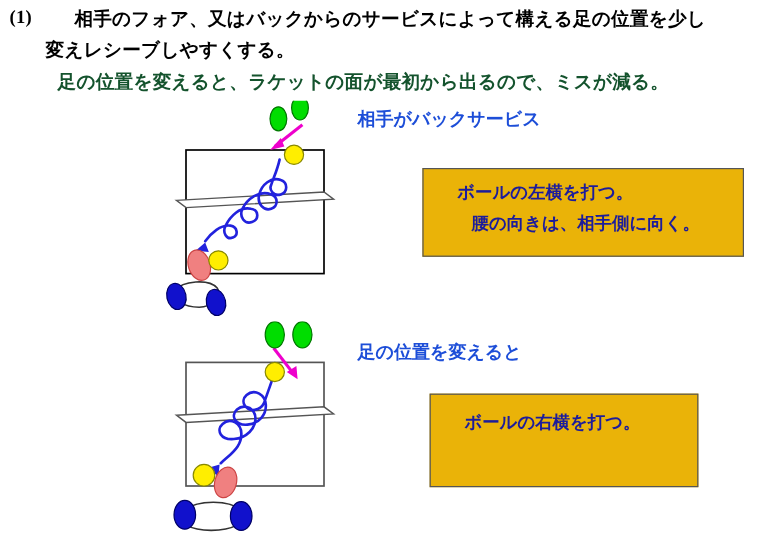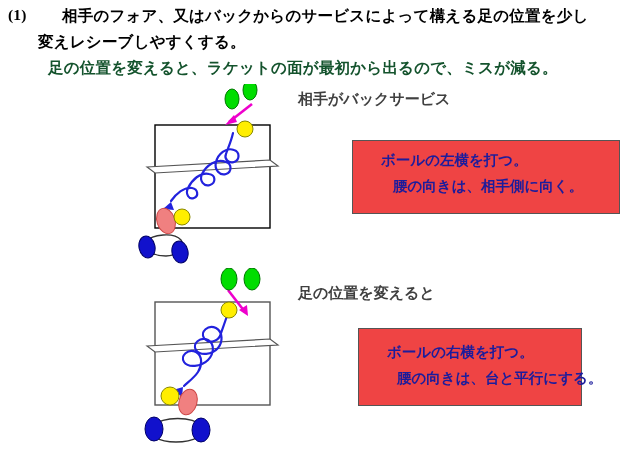--- a/index.html
+++ b/index.html
@@ -54,30 +54,30 @@
     font-size: 15.5px;
     color: #14532d;
   }
 
   
   .caption {
     position: absolute;
     white-space: nowrap;
     font-size: 15px;
     font-weight: bold;
-    color: #404040;
+    color: #1d4ed8;
   }
   .caption-back { left: 298px; top: 90px; }
   .caption-fore { left: 298px; top: 284px; }
 
   
   .callout {
     position: absolute;
     border: 1.4px solid #555555;
-    background: #ef4444;
+    background: #eab308;
     box-sizing: border-box;
     text-decoration: underline;
   }
   .callout-1 { left: 352px; top: 140px; width: 268px; height: 74px; }
   .callout-2 { left: 358px; top: 328px; width: 224px; height: 78px; }
   .callout-line {
     position: absolute;
     white-space: nowrap;
     font-size: 14.5px;
     font-weight: bold;
@@ -168,21 +168,20 @@
       <ellipse cx="17" cy="163" rx="8" ry="11" fill="#1111cc" stroke="#000066" stroke-width="1" transform="rotate(-12 17 163)"></ellipse>
       <ellipse cx="50" cy="168" rx="8" ry="11" fill="#1111cc" stroke="#000066" stroke-width="1" transform="rotate(-12 50 168)"></ellipse>
     </g>
   </svg>
 </div>
 
 <div class="caption caption-fore">足の位置を変えると</div>
 
 <div class="callout callout-2">
   <div class="callout-line cl-a">ボールの右横を打つ。</div>
-  <div class="callout-line cl-b">腰の向きは、台と平行にする。</div>
 </div>
 
 <div class="diagram diagram-2">
   <svg width="170" height="187" viewBox="0 0 170 187" xmlns="http://www.w3.org/2000/svg">
 
     <g>
       <rect x="25" y="34" width="115" height="103" fill="none" stroke="#555555" stroke-width="1.4"></rect>
     </g>
 
     <g>

